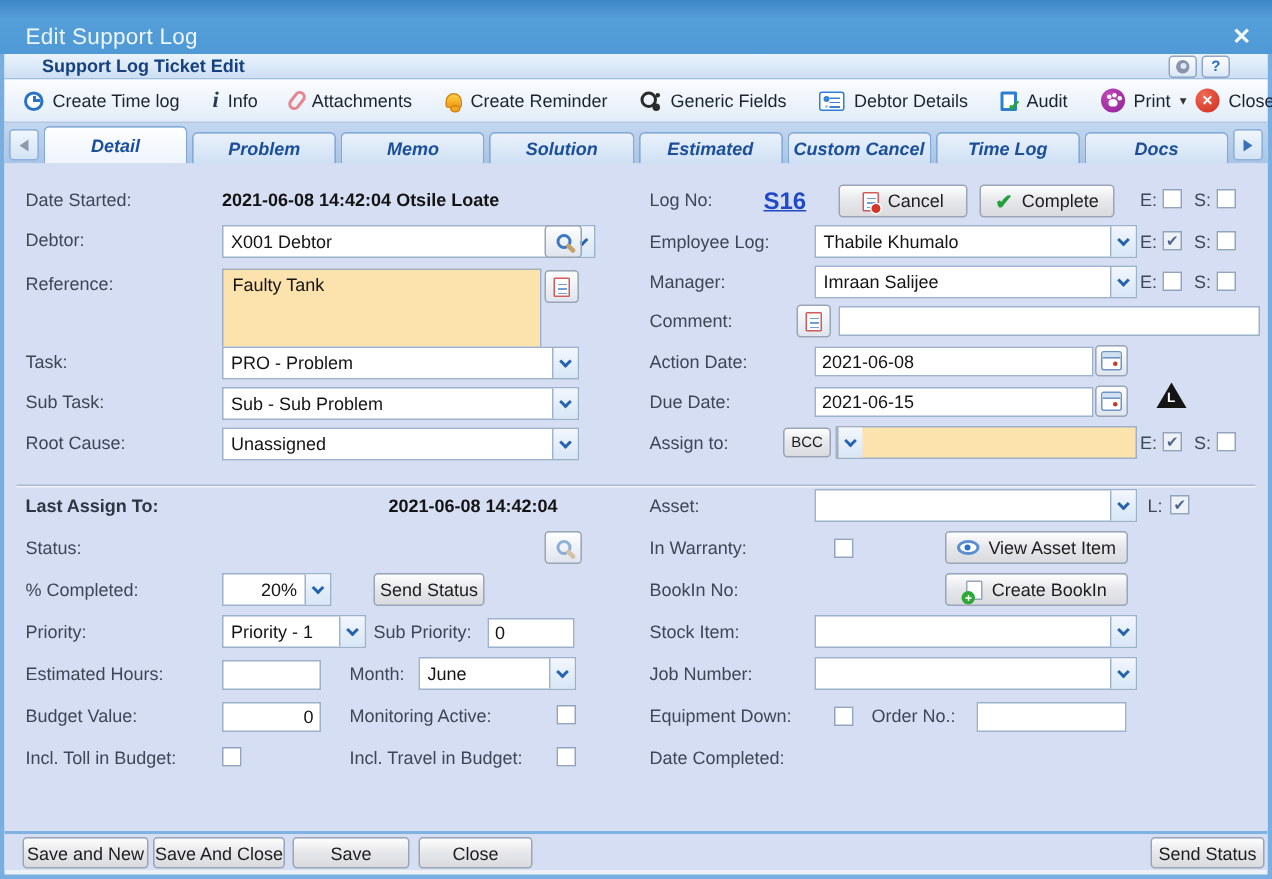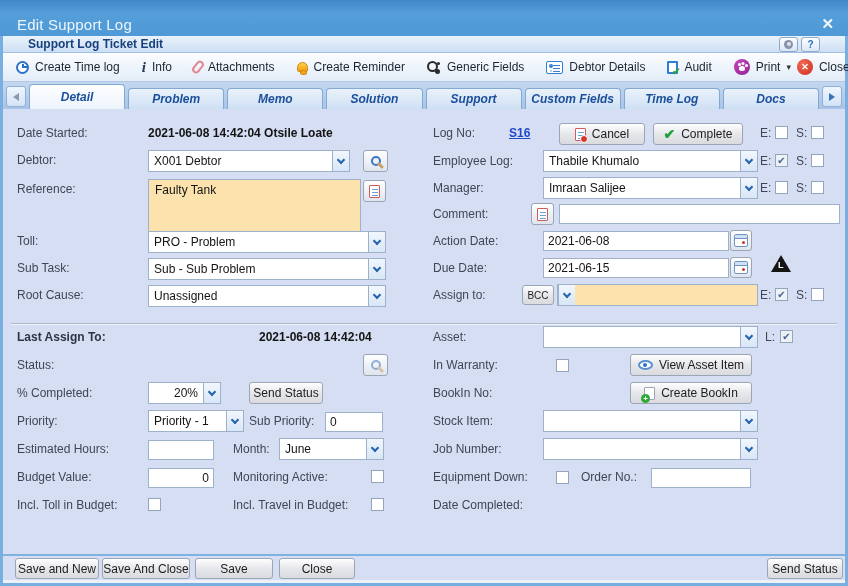--- a/index.html
+++ b/index.html
@@ -71,21 +71,21 @@
   .tab { flex:1; height:21px; background:linear-gradient(#eaf2fb,#cfe0f4); border:1px solid #83a9d6; border-bottom:none;
          border-radius:4px 4px 0 0; display:flex; align-items:center; justify-content:center;
          font-size:12px; font-weight:bold; color:#1b4f9b; white-space:nowrap;font-style:italic; }
   .tab.active { height:25px; background:linear-gradient(#fdfeff,#edf4fc); }
 
   
   .form { position:relative; height:445px; background:#d6def3; }
   .lbl { position:absolute; font-size:12px; color:#3e4757; white-space:nowrap; }
   .lbl.b { font-weight:bold; color:#2c3644; }
   .vb { position:absolute; font-size:12px; font-weight:bold; color:#141414; white-space:nowrap; }
-  .logno { position:absolute; font-size:12px; font-weight:bold; color:#1f49c8;text-decoration:underline; }
+  .logno { position:absolute; font-size:16px; font-weight:bold; color:#1f49c8;text-decoration:underline; }
   .txt { position:absolute; height:20px; border:1px solid #9db1cb; background:#fff; padding:0 4px;
          font:12px "Liberation Sans", sans-serif; color:#141414; }
   .txt.r { text-align:right; }
   .combo { position:absolute; height:22px; border:1px solid #9db1cb; background:#fff; display:flex; align-items:stretch; }
   .combo .cval { flex:1; font-size:12px; color:#141414; padding:0 5px; display:flex; align-items:center;
                  white-space:nowrap; overflow:hidden; }
   .combo.r .cval { justify-content:flex-end; }
   .combo .cbtn { width:17px; background:linear-gradient(#f2f7fd,#d8e6f6); border-left:1px solid #9db1cb;
                  display:flex; align-items:center; justify-content:center; }
   .chev { width:6px; height:6px; border-right:2px solid #2563ae; border-bottom:2px solid #2563ae;
@@ -198,52 +198,52 @@
   </div>
 
   <div class="tabstrip">
     <span class="tscroll">
         <span class="arrL"></span>
       </span>
     <div class="tab active">Detail</div>
     <div class="tab">Problem</div>
     <div class="tab">Memo</div>
     <div class="tab">Solution</div>
-    <div class="tab">Support</div>
-    <div class="tab">Custom Fields</div>
+    <div class="tab">Estimated</div>
+    <div class="tab">Custom Cancel</div>
     <div class="tab">Time Log</div>
     <div class="tab">Docs</div>
     <span class="tscroll">
         <span class="arrR"></span>
       </span>
   </div>
 
   <div class="form">
 
     <span class="lbl" style="left:14px;top:17px">Date Started:</span>
     <span class="vb" style="left:145px;top:17px">2021-06-08 14:42:04 Otsile Loate</span>
 
     <span class="lbl" style="left:14px;top:44px">Debtor:</span>
-    <div class="combo" style="left:145px;top:41px;width:202px">
+    <div class="combo" style="left:145px;top:41px;width:249px">
       <span class="cval">X001 Debtor</span>
       <span class="cbtn">
           <span class="chev"></span>
         </span>
     </div>
     <span class="iconbtn" style="left:360px;top:41px;width:25px;height:22px">
         <span class="mag"></span>
       </span>
 
     <span class="lbl" style="left:14px;top:73px">Reference:</span>
     <div class="area orange" style="left:145px;top:70px;width:213px;height:63px">Faulty Tank</div>
     <span class="iconbtn" style="left:360px;top:71px;width:23px;height:22px">
         <span class="doc-icon"></span>
       </span>
 
-    <span class="lbl" style="left:14px;top:125px">Toll:</span>
+    <span class="lbl" style="left:14px;top:125px">Task:</span>
     <div class="combo" style="left:145px;top:122px;width:238px">
       <span class="cval">PRO - Problem</span>
       <span class="cbtn">
           <span class="chev"></span>
         </span>
     </div>
 
     <span class="lbl" style="left:14px;top:152px">Sub Task:</span>
     <div class="combo" style="left:145px;top:149px;width:238px">
       <span class="cval">Sub - Sub Problem</span>

